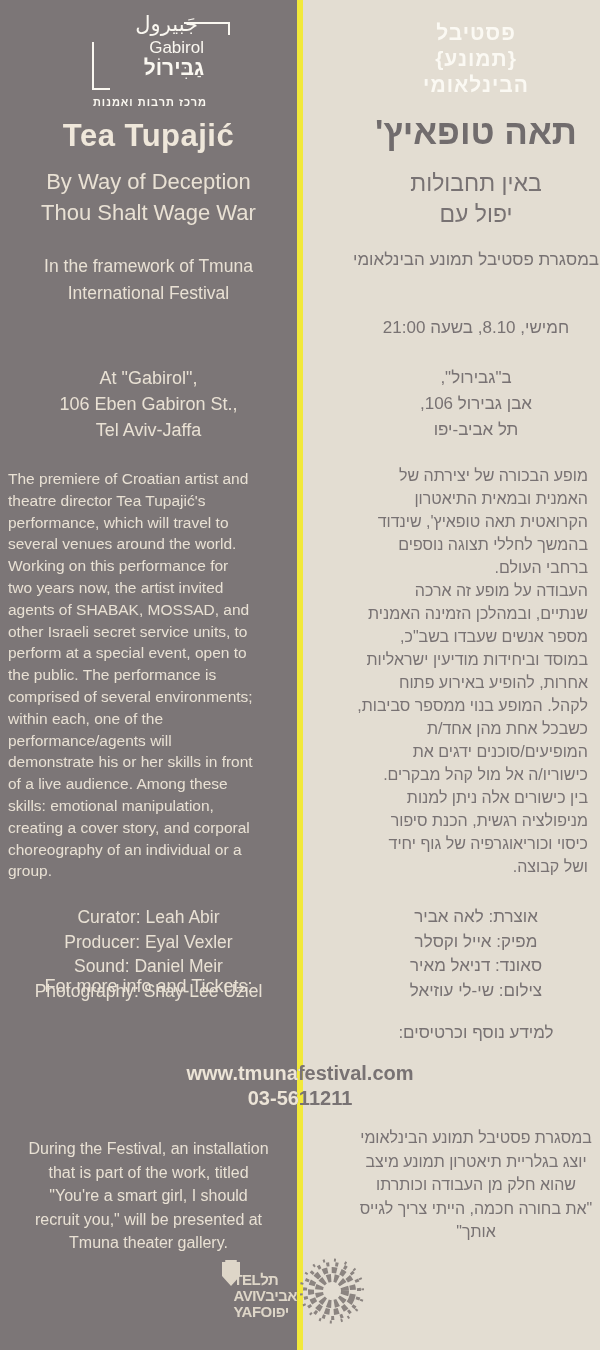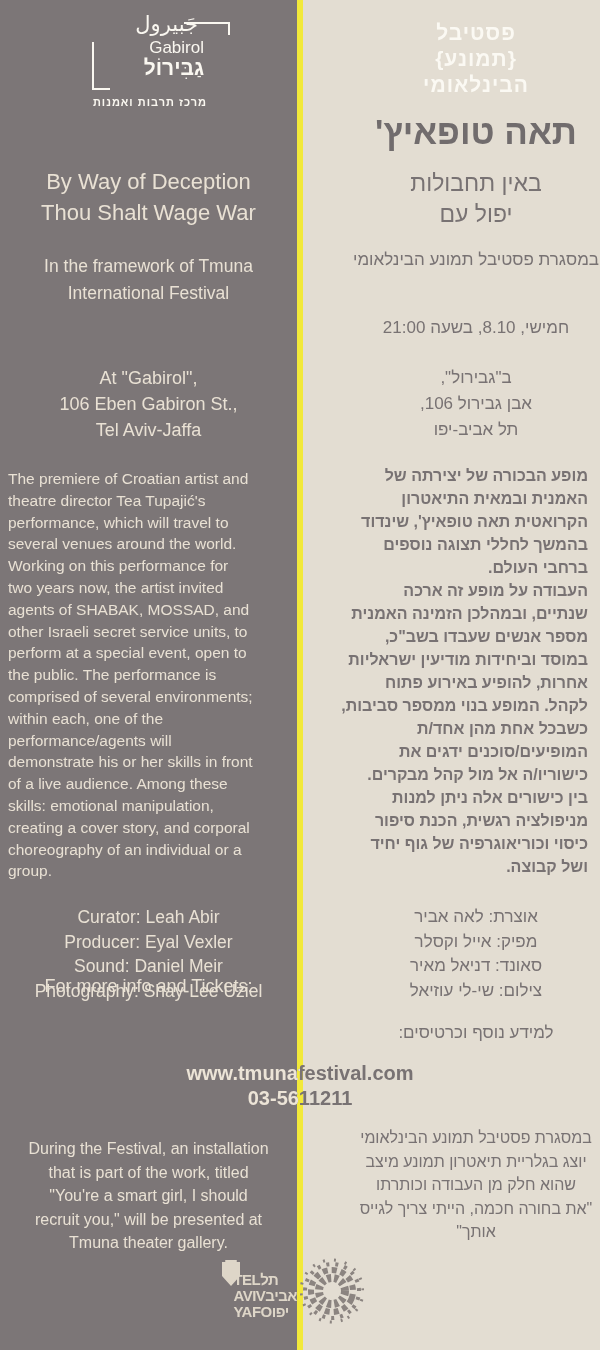--- a/index.html
+++ b/index.html
@@ -27,21 +27,21 @@
   #credits-en{top:905px;font-size:17.5px;line-height:24.5px;}
   #info-en{top:976px;font-size:18px;}
   #note-en{top:1126px;font-size:16px;line-height:23.5px;margin-top:11px;}
 
   
   #title-he{top:112px;font-size:35px;font-weight:bold;color:#716c6d;}
   #subtitle-he{top:168px;font-size:23px;line-height:31px;}
   #framework-he{top:250px;font-size:17px;}
   #date-he{top:318px;font-size:17px;}
   #venue-he{top:365px;font-size:17px;line-height:26px;}
-  #desc-he{top:464px;font-size:16px;line-height:23px;text-align:right;padding-right:12px;width:285px;font-weight:bold;}
+  #desc-he{top:464px;font-size:16px;line-height:23px;text-align:right;padding-right:12px;width:285px;}
   #credits-he{top:905px;font-size:17px;line-height:24.5px;}
   #info-he{top:1023px;font-size:17px;}
   #note-he{top:1126px;font-size:16px;line-height:23.5px;}
 
   
   .contact-line{position:absolute;left:0;width:600px;text-align:center;font-weight:bold;font-size:20px;z-index:2;white-space:pre;}
   .contact-gray{color:#787273;}
   .contact-cream{color:#ece4d7;clip-path:inset(0 300px 0 0);z-index:3;}
   #site-g,#site-c{top:1062px;}
   #phone-g,#phone-c{top:1087px;}
@@ -82,20 +82,21 @@
     <span class="g-name">Gabirol</span>
     <span class="g-heb">גַבִּירוֹל</span>
     <span class="g-bracket-bl"></span>
     <span class="g-tagline">מרכז תרבות ואמנות</span>
   </div>
 
   <div class="blk rblk" id="tmuna-logo">פסטיבל
 {תמונע}
 הבינלאומי</div>
 
+  <div class="blk lblk" id="title-en">Tea Tupajić</div>
   <div class="blk rblk" id="title-he">תאה טופאיץ'</div>
 
   <div class="blk lblk" id="subtitle-en">By Way of Deception
 Thou Shalt Wage War</div>
   <div class="blk rblk" id="subtitle-he">באין תחבולות
 יפול עם</div>
 
   <div class="blk lblk" id="framework-en">In the framework of Tmuna
 International Festival</div>
   <div class="blk rblk" id="framework-he">במסגרת פסטיבל תמונע הבינלאומי</div>

